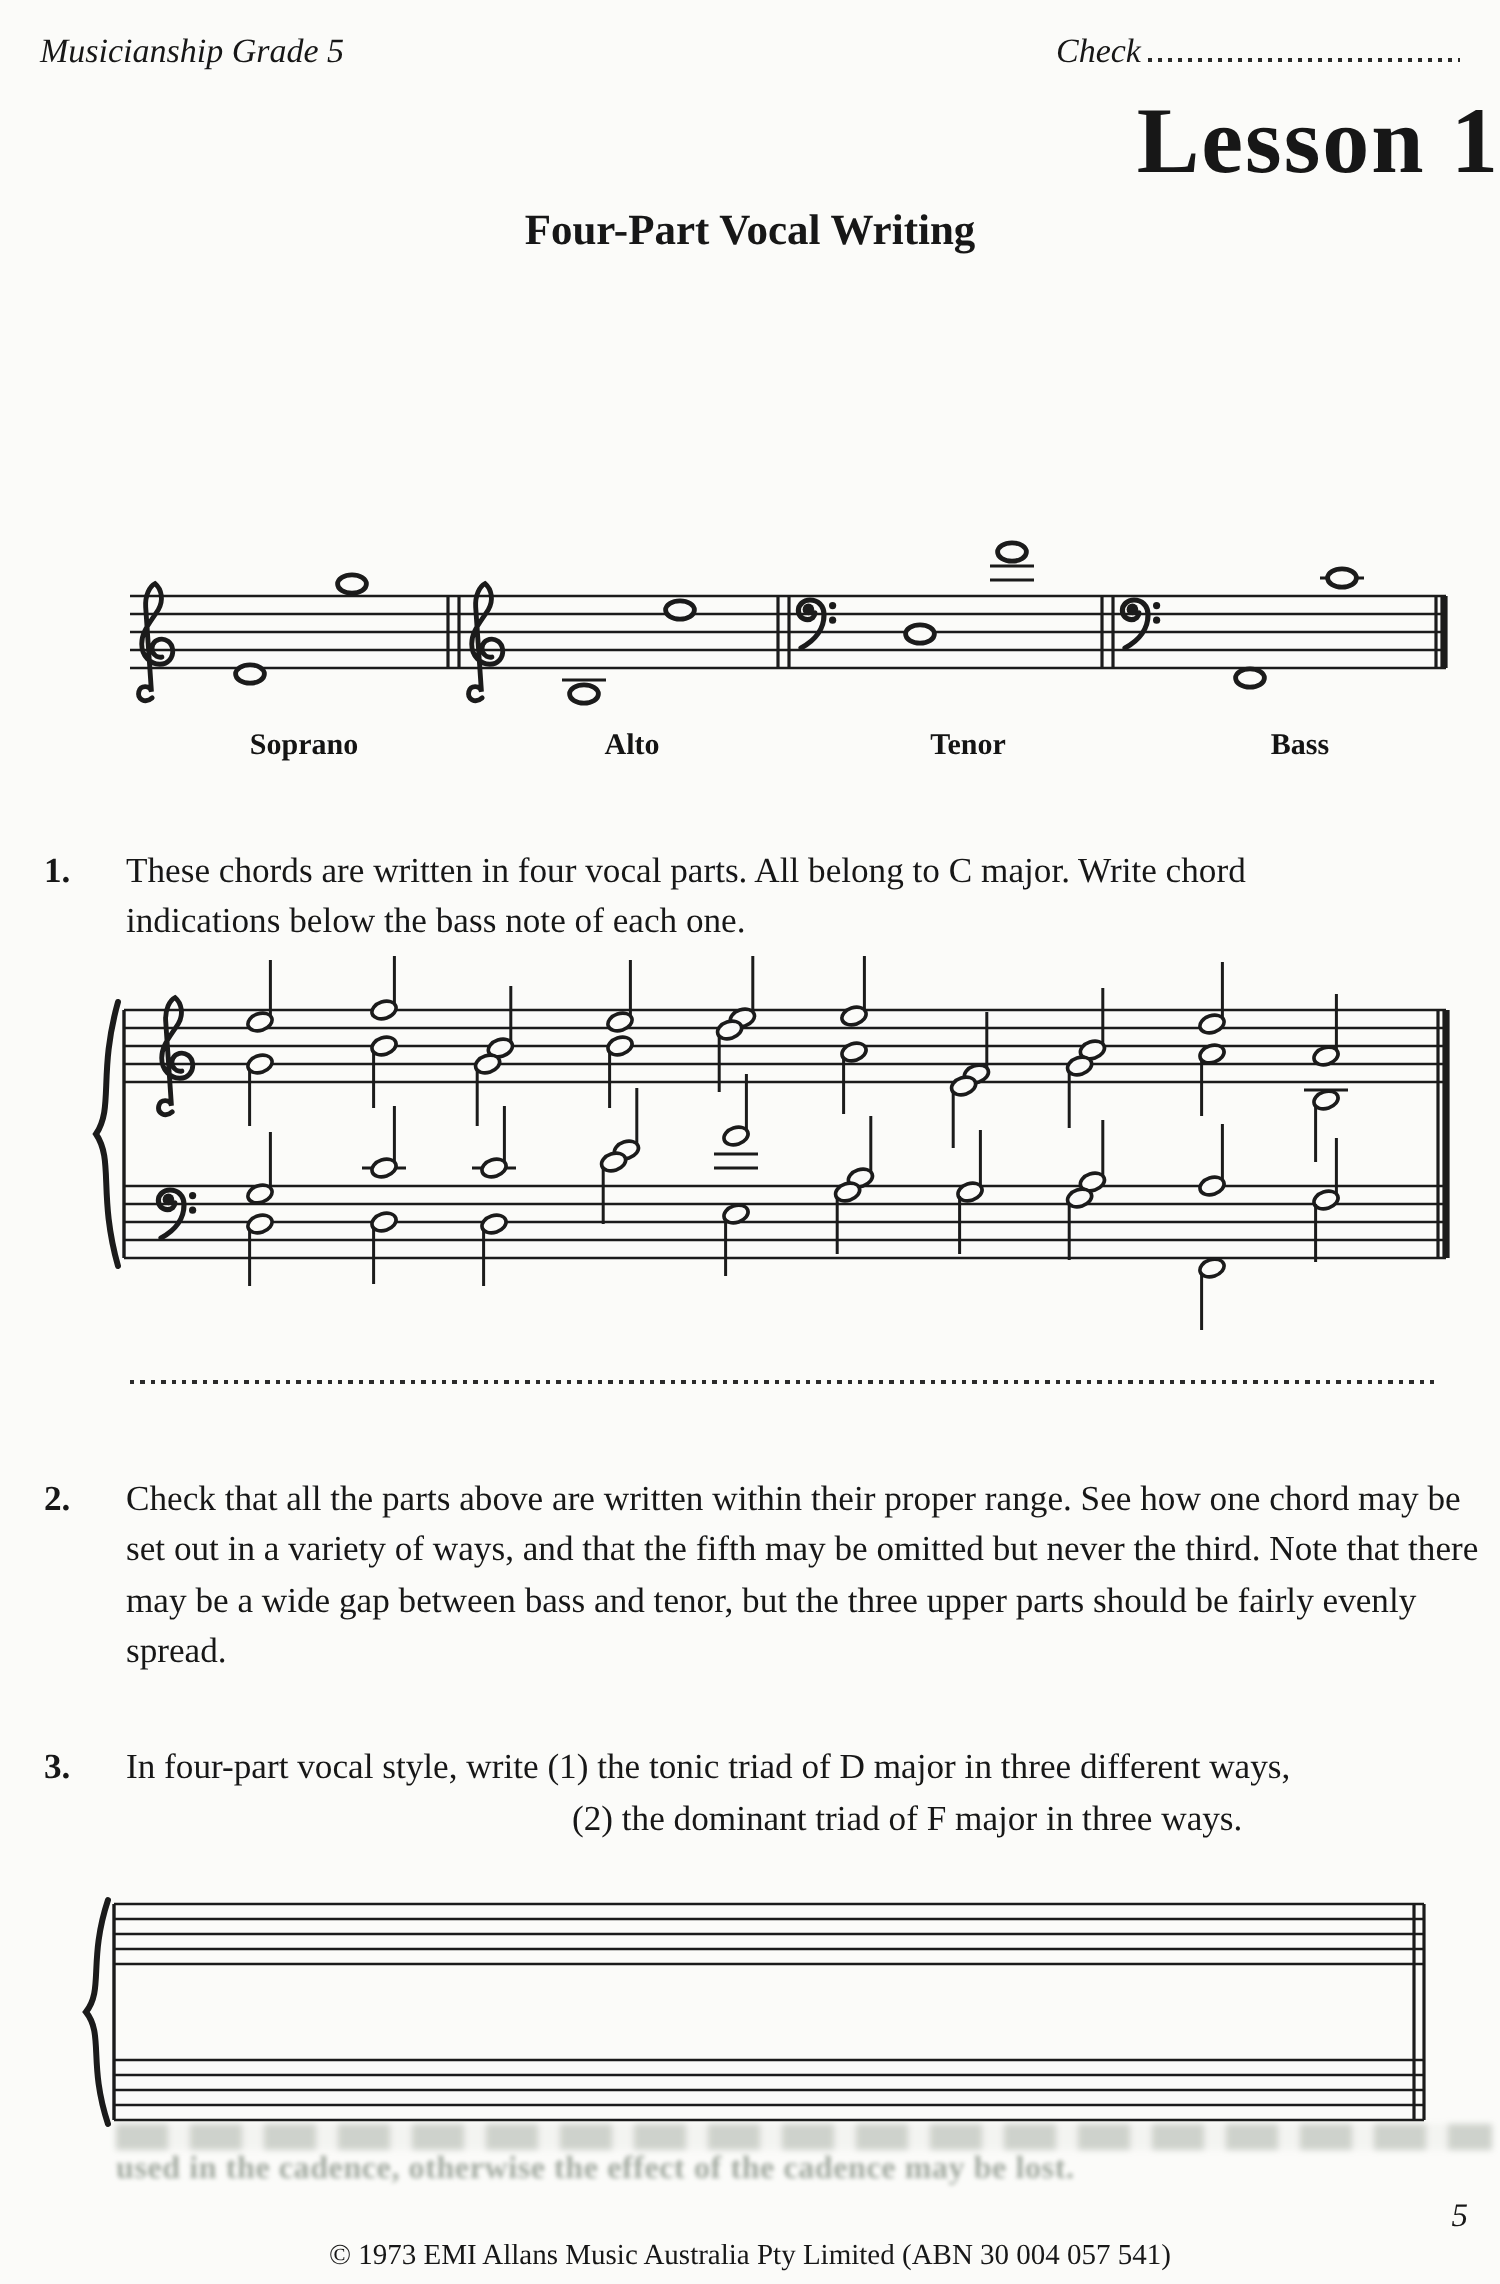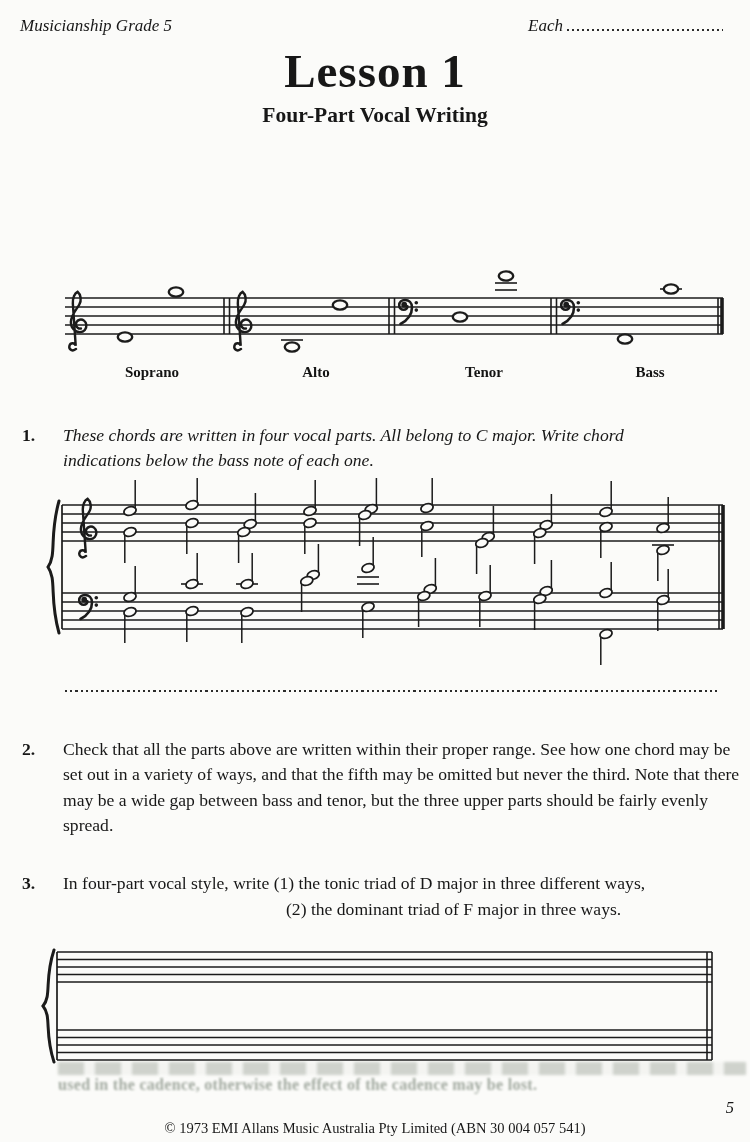--- a/index.html
+++ b/index.html
@@ -4,29 +4,29 @@
 <style>
   html,body{margin:0;padding:0;background:#9a9a9a;}
   .page{
     position:relative;width:750px;height:1142px;background:#fbfbf9;overflow:hidden;
     font-family:"Liberation Serif","DejaVu Serif",serif;color:#171717;
   }
   .hdr-left{position:absolute;top:16px;left:20px;font-style:italic;font-size:17px;}
   .hdr-right{position:absolute;top:16px;left:528px;width:204px;font-style:italic;font-size:17px;white-space:nowrap;}
   .dots{display:inline-block;width:156px;height:13px;margin-left:4px;
     background:repeating-linear-gradient(90deg,#2b2b2b 0 2px,transparent 2px 5px) 0 100%/100% 2px no-repeat;}
-  .lesson-title{position:absolute;top:44px;left:0;width:750px;text-align:center;
+  .lesson-title{position:absolute;top:44px;left:0;width:750px;text-align:right;
     font-size:47px;font-weight:700;letter-spacing:1px;margin:0;}
   .lesson-sub{position:absolute;top:103px;left:0;width:750px;text-align:center;
     font-size:21.5px;font-weight:700;margin:0;}
   .intro{position:absolute;top:180px;left:15px;width:717px;font-size:17.6px;line-height:25.4px;margin:0;}
   .q{position:absolute;display:flex;font-size:17.6px;line-height:25.4px;}
   .qnum{width:41px;font-weight:700;flex:none;}
   .q1{top:423px;left:22px;width:662px;}
-  .q1 .qtext{width:615px;font-style:italic;}
+  .q1 .qtext{width:615px;}
   .q2{top:737px;left:22px;width:720px;}
   .q2 .qtext{width:678px;}
   .q3{top:871px;left:22px;width:720px;}
   .q3 .qtext{width:680px;}
   .q3-line2{position:absolute;top:897px;left:286px;font-size:17.6px;line-height:25.4px;}
   .answer-line{position:absolute;top:689px;left:65px;width:655px;height:3px;
     background:repeating-linear-gradient(90deg,#2b2b2b 0 2.2px,transparent 2.2px 5.2px) 0 100%/100% 2.4px no-repeat;}
   svg.notation{position:absolute;left:0;}
   #rangeStaff{top:255px;}
   #chordStaff{top:478px;}
@@ -40,21 +40,21 @@
   .footer{position:absolute;top:1096px;left:0;width:750px;text-align:center;font-size:14.5px;line-height:17.5px;margin-top:24px;}
   .pageno{position:absolute;top:1098px;right:16px;font-style:italic;font-size:16.5px;}
 </style>
 </head>
 <body>
 
 <div class="page">
 
   <div class="hdr-left">Musicianship Grade 5</div>
   <div class="hdr-right">
-    <span>Each</span><span class="dots"></span>
+    <span>Check</span><span class="dots"></span>
   </div>
 
   <h1 class="lesson-title">Lesson 1</h1>
   <h2 class="lesson-sub">Four-Part Vocal Writing</h2>
 
 
   <svg id="rangeStaff" class="notation" width="750" height="135" viewBox="0 255 750 135">
       <line x1="65" y1="298" x2="723" y2="298" stroke="#1b1b1b" stroke-width="1.35"></line>
       <line x1="65" y1="307" x2="723" y2="307" stroke="#1b1b1b" stroke-width="1.35"></line>
       <line x1="65" y1="316" x2="723" y2="316" stroke="#1b1b1b" stroke-width="1.35"></line>

